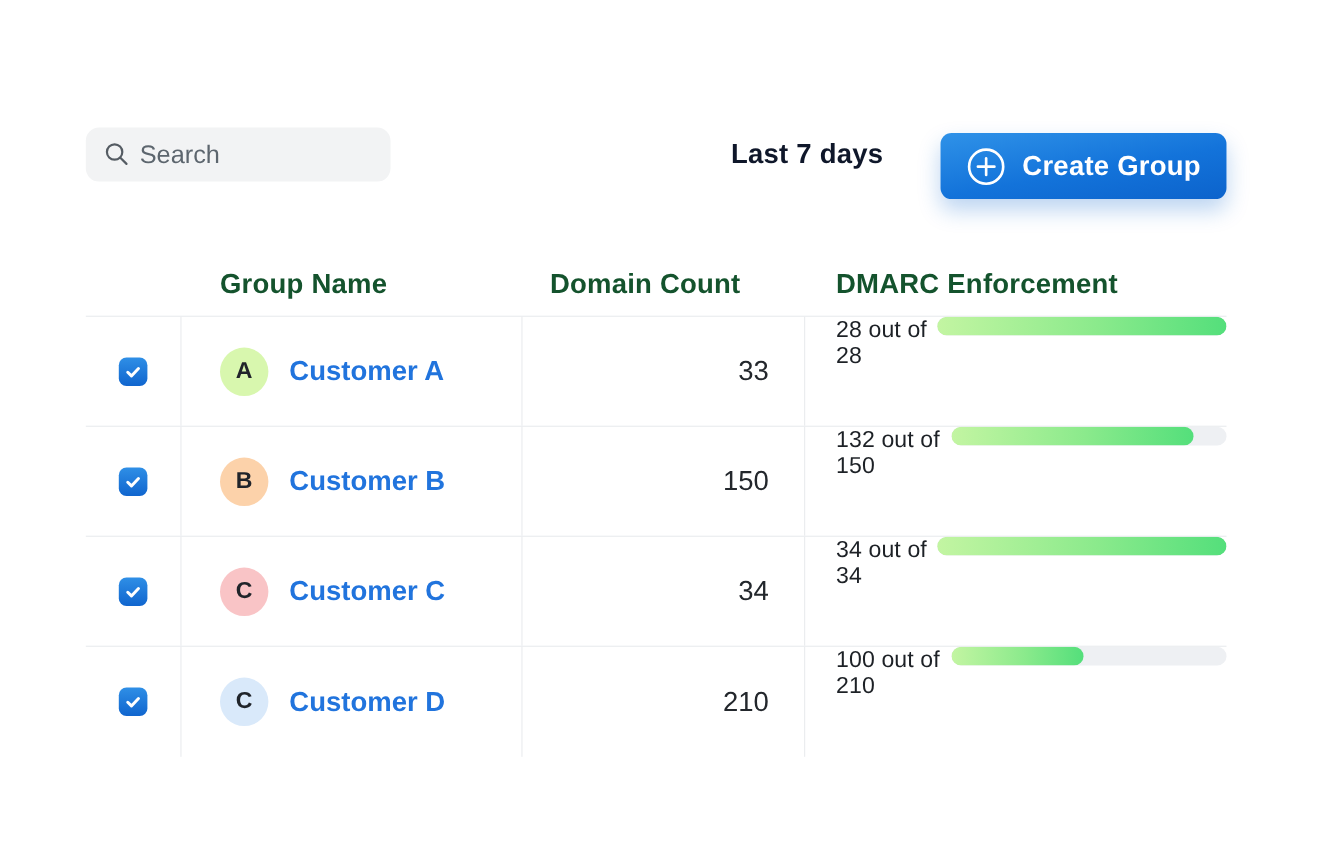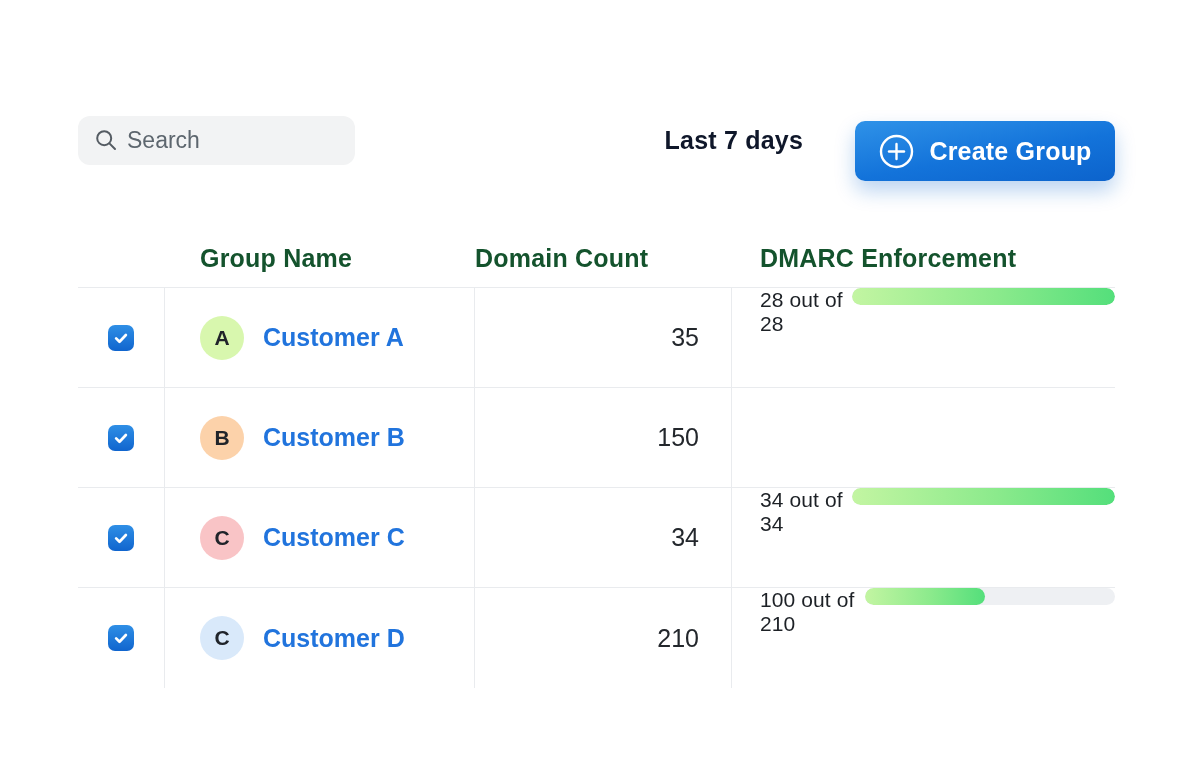--- a/index.html
+++ b/index.html
@@ -86,21 +86,21 @@
     margin-top: 60px;
     height: 58px;
     align-items: center;
     border-bottom: 1px solid #e9ebee;
     font-size: 25px;
     font-weight: 700;
     color: #14532d;
     letter-spacing: 0.2px;
   }
   .th-name  { grid-column: 2; padding-left: 35px; }
-  .th-count { grid-column: 3; text-align: left; padding-right: 34px; }
+  .th-count { grid-column: 3; text-align: center; padding-right: 34px; }
   .th-dmarc { grid-column: 4; padding-left: 28px; }
 
   .trow {
     height: 100px;
     border-bottom: 1px solid #e9ebee;
   }
   .trow:last-child { border-bottom: none; }
   .cell {
     display: flex;
     align-items: center;
@@ -212,21 +212,21 @@
         </svg>
       </span>
     </div>
     <div class="cell cell-name">
       <span class="avatar" style="background: rgb(216, 247, 174);">
         <span>A</span>
       </span>
       <a class="customer-link">Customer A</a>
     </div>
     <div class="cell cell-count">
-      <span>35</span>
+      <span>33</span>
     </div>
     <div class="cell cell-dmarc">
       <div class="enf-label">28 out of 28</div>
       <div class="bar-track">
         <div class="bar-fill" style="width: 100%;"></div>
       </div>
     </div>
   </div>
 
   <div class="trow grid-cols">
@@ -239,20 +239,26 @@
     </div>
     <div class="cell cell-name">
       <span class="avatar" style="background: rgb(252, 210, 170);">
         <span>B</span>
       </span>
       <a class="customer-link">Customer B</a>
     </div>
     <div class="cell cell-count">
       <span>150</span>
     </div>
+    <div class="cell cell-dmarc">
+      <div class="enf-label">132 out of 150</div>
+      <div class="bar-track">
+        <div class="bar-fill" style="width: 88%;"></div>
+      </div>
+    </div>
   </div>
 
   <div class="trow grid-cols">
     <div class="cell cell-check">
       <span class="checkbox">
         <svg width="18" height="18" viewBox="0 0 24 24" fill="none">
           <polyline points="5.5,12.5 10,17 18.5,8" stroke="#ffffff" stroke-width="3.6" stroke-linecap="round" stroke-linejoin="round"></polyline>
         </svg>
       </span>
     </div>

